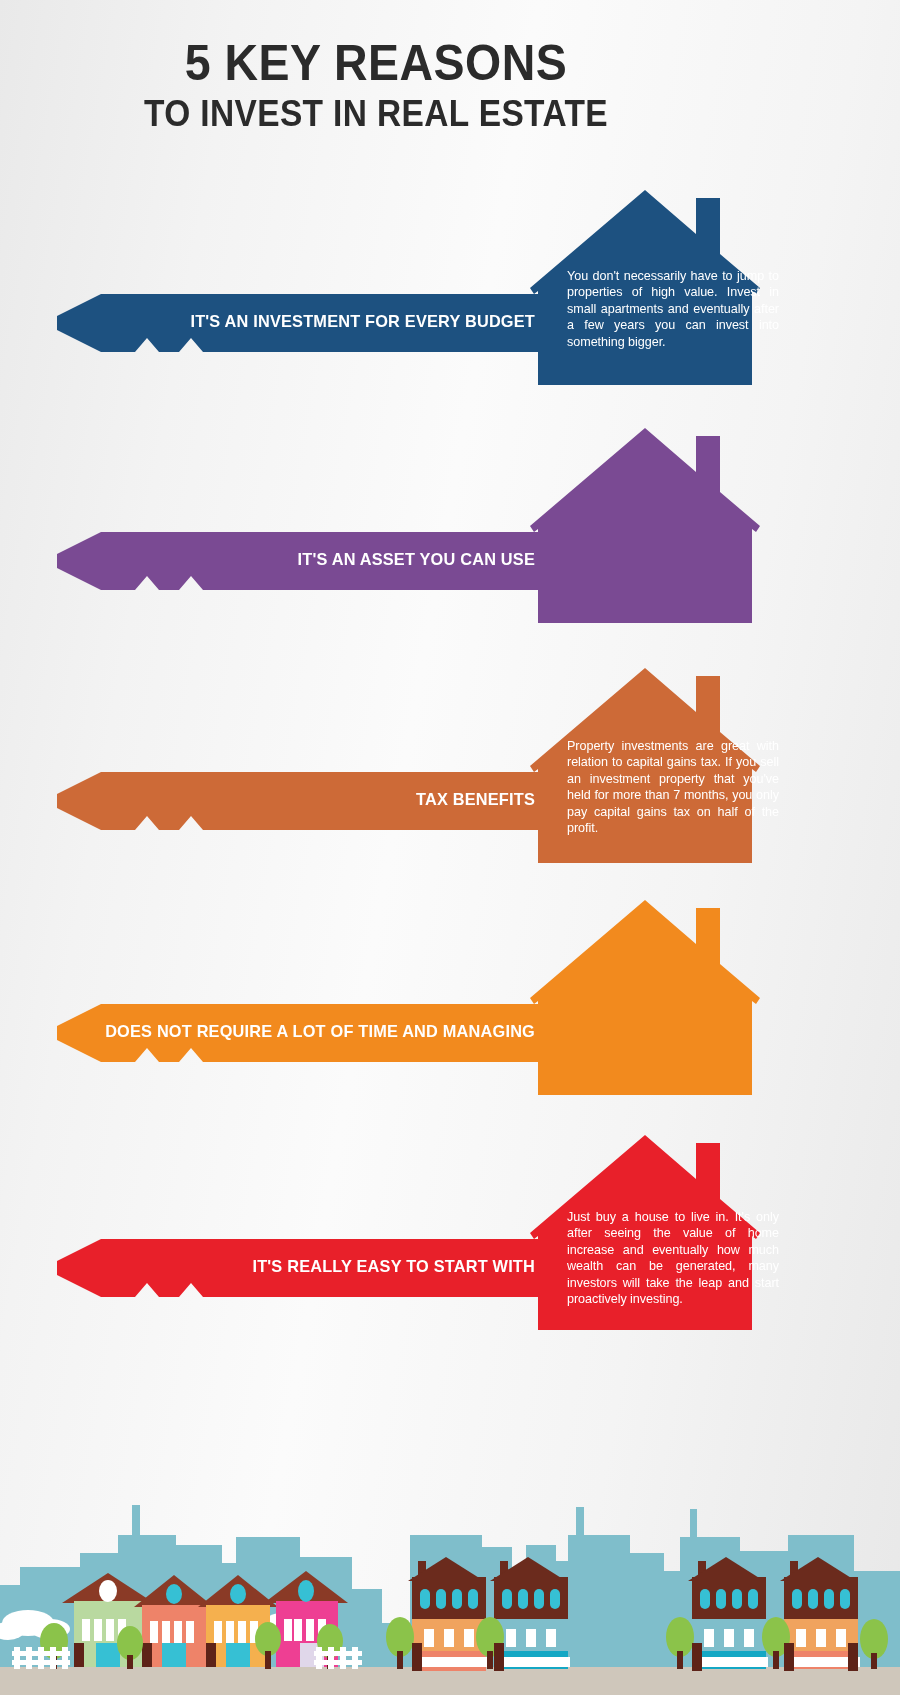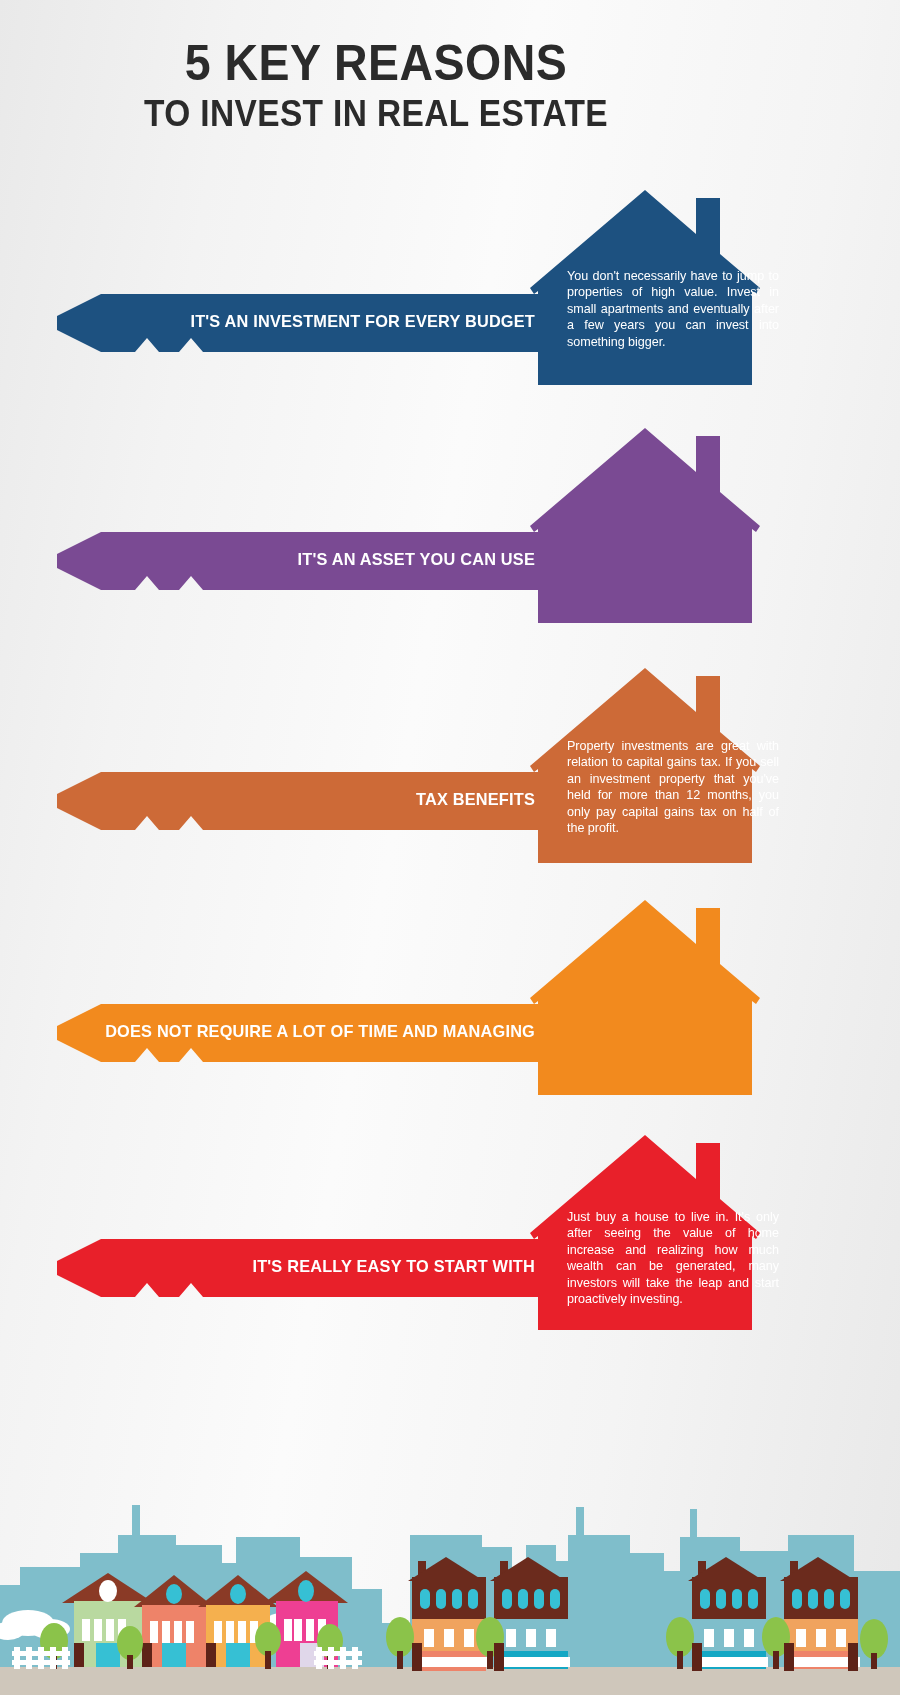--- a/index.html
+++ b/index.html
@@ -126,21 +126,21 @@
     </div>
   </div>
 
   <div class="reason" id="reason-3" style="top:668px">
     <div class="reason-inner">
       <div class="house">
         <svg viewBox="0 0 250 195" xmlns="http://www.w3.org/2000/svg">
           <path d="M125 0 L176 44 L176 8 L200 8 L200 64 L240 98 L236 104 L232 101 L232 195 L18 195 L18 101 L14 104 L10 98 Z" fill="#cd6a37"></path>
         </svg>
       </div>
-      <div class="house-text" style="top:70px">Property investments are great with relation to capital gains tax. If you sell an investment property that you've held for more than 12 months, you only pay capital gains tax on half of the profit.</div>
+      <div class="house-text" style="top:70px">Property investments are great with relation to capital gains tax. If you sell an investment property that you've held for more than 7 months, you only pay capital gains tax on half of the profit.</div>
       <div class="key">
         <svg viewBox="0 0 500 75" xmlns="http://www.w3.org/2000/svg">
           <path d="M500 8 L46 8 L2 30 L2 44 L46 66 L80 66 L92 52 L104 66 L124 66 L136 52 L148 66 L500 66 Z" fill="#cd6a37"></path>
         </svg>
       </div>
       <div class="key-label" style="top:122px">TAX BENEFITS</div>
     </div>
   </div>
 
   <div class="reason" id="reason-4" style="top:900px">
@@ -159,21 +159,21 @@
     </div>
   </div>
 
   <div class="reason" id="reason-5" style="top:1135px">
     <div class="reason-inner">
       <div class="house">
         <svg viewBox="0 0 250 195" xmlns="http://www.w3.org/2000/svg">
           <path d="M125 0 L176 44 L176 8 L200 8 L200 64 L240 98 L236 104 L232 101 L232 195 L18 195 L18 101 L14 104 L10 98 Z" fill="#e8202a"></path>
         </svg>
       </div>
-      <div class="house-text" style="top:74px">Just buy a house to live in. It's only after seeing the value of home increase and realizing how much wealth can be generated, many investors will take the leap and start proactively investing.</div>
+      <div class="house-text" style="top:74px">Just buy a house to live in. It's only after seeing the value of home increase and eventually how much wealth can be generated, many investors will take the leap and start proactively investing.</div>
       <div class="key">
         <svg viewBox="0 0 500 75" xmlns="http://www.w3.org/2000/svg">
           <path d="M500 8 L46 8 L2 30 L2 44 L46 66 L80 66 L92 52 L104 66 L124 66 L136 52 L148 66 L500 66 Z" fill="#e8202a"></path>
         </svg>
       </div>
       <div class="key-label" style="top:122px">IT'S REALLY EASY TO START WITH</div>
     </div>
   </div>
 
   <div id="cityscape">

